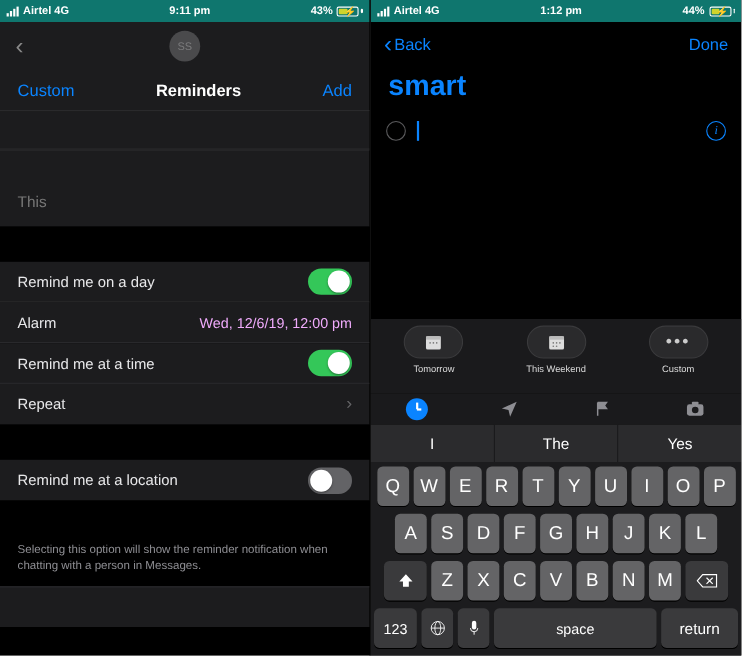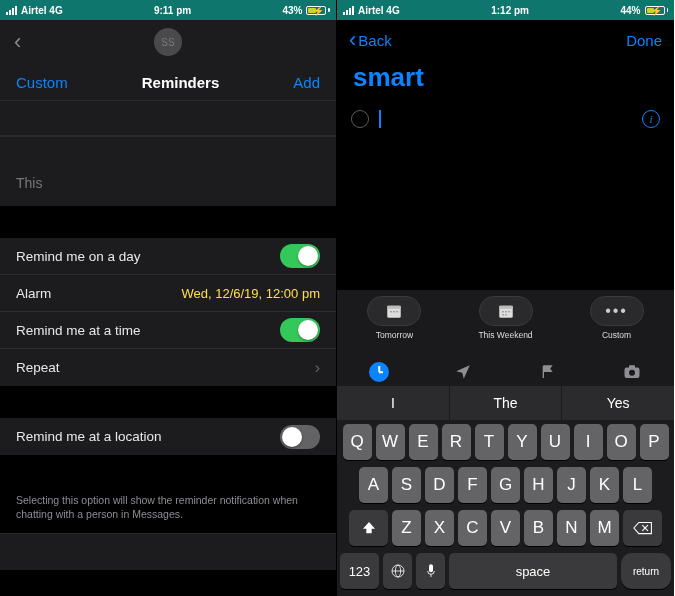--- a/index.html
+++ b/index.html
@@ -26,21 +26,21 @@
   .p1-nav .cancel { color:#0a84ff; }
   .p1-nav .title { color:#fff; font-weight:600; }
   .p1-nav .add { color:#0a84ff; }
   
   .p1-area { background:#1c1c1e; }
   .spacer-dark { background:#000; height:32px; }
   .notes { height:70px; padding: 38px 16px 0; font-size:14px; color:#777; border-top:1px solid #2a2a2c; }
   .row { display:flex; align-items:center; justify-content:space-between; height:37px; padding:0 16px; font-size:13.5px; background:#1c1c1e; border-bottom:1px solid #2c2c2e; }
   .row.last { border-bottom:none; }
   .row .lab { color:#e8e8ea; }
-  .row .val { color:#fde047; font-size:13px; }
+  .row .val { color:#f0abfc; font-size:13px; }
   .toggle { width:40px; height:24px; border-radius:12px; position:relative; }
   .toggle.on { background:#34c759; }
   .toggle.off { background:#636366; }
   .knob { position:absolute; top:2px; width:20px; height:20px; border-radius:50%; background:#fff; box-shadow:0 1px 2px rgba(0,0,0,0.4);}
   .toggle.on .knob { right:2px; }
   .toggle.off .knob { left:2px; }
   .chev-r { color:#636366; font-size:16px; }
   .footer-txt { padding:6px 16px 12px; font-size:10.5px; color:#8e8e93; line-height:1.35; background:#000;}
   
   .p2-nav { height:40px; display:flex; align-items:center; justify-content:space-between; padding:0 12px; font-size:15px; }
@@ -71,21 +71,21 @@
   .krow { display:flex; gap:4px; justify-content:center; }
   .key { background:#646466; color:#fff; border-radius:5px; height:36px; display:flex; align-items:center; justify-content:center; font-size:17px; box-shadow:0 1px 0 #000; }
   .key.letter { width:29px; }
   .key.dark { background:#3a3a3c; }
   .key.shift { width:39px; }
   .key.bksp { width:39px; }
   .key.num { width:39px; font-size:13px;}
   .key.globe { width:29px; }
   .key.mic { width:29px; }
   .key.space { flex:1; font-size:13px;text-align:right;}
-  .key.return { width:50px; font-size:10px;border-radius:11px;}
+  .key.return { width:70px; font-size:14px;}
   .krow2 { padding:0 16px; }
 </style>
 </head>
 <body>
 
 <div class="phone phone1">
   <div class="statusbar">
     <div class="sb-left">
       <div class="sb-sig">
           <span></span>

